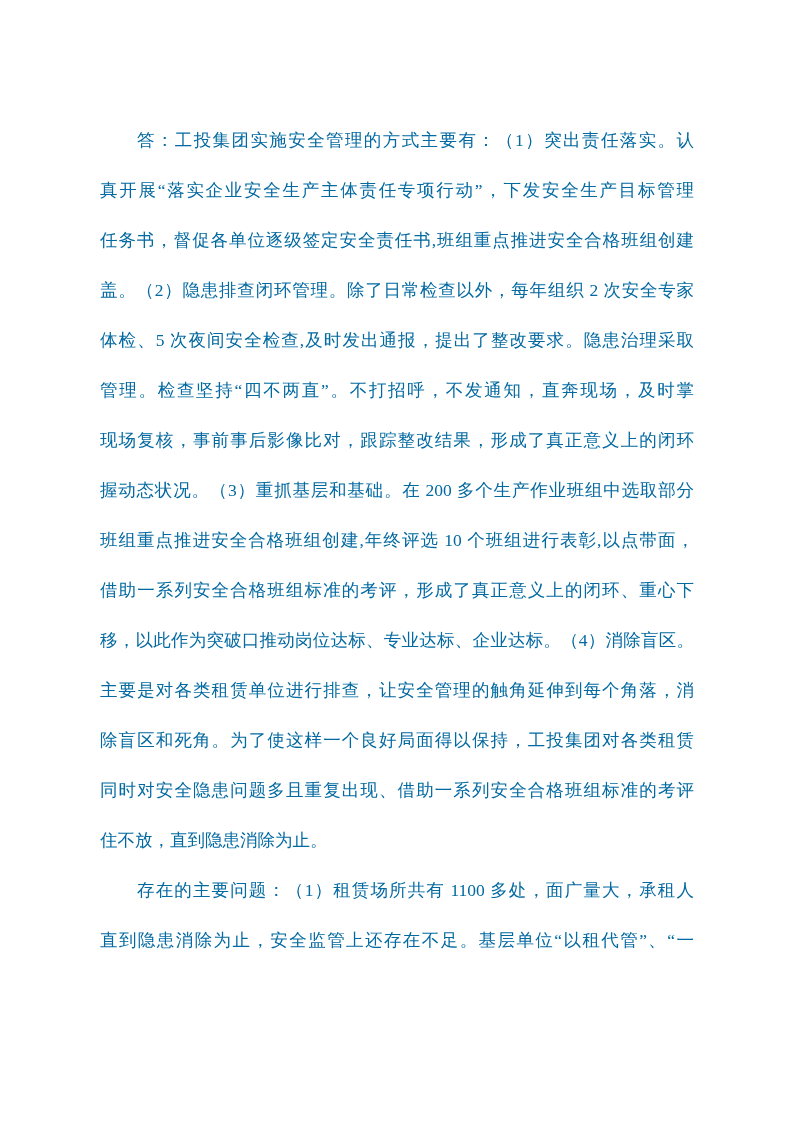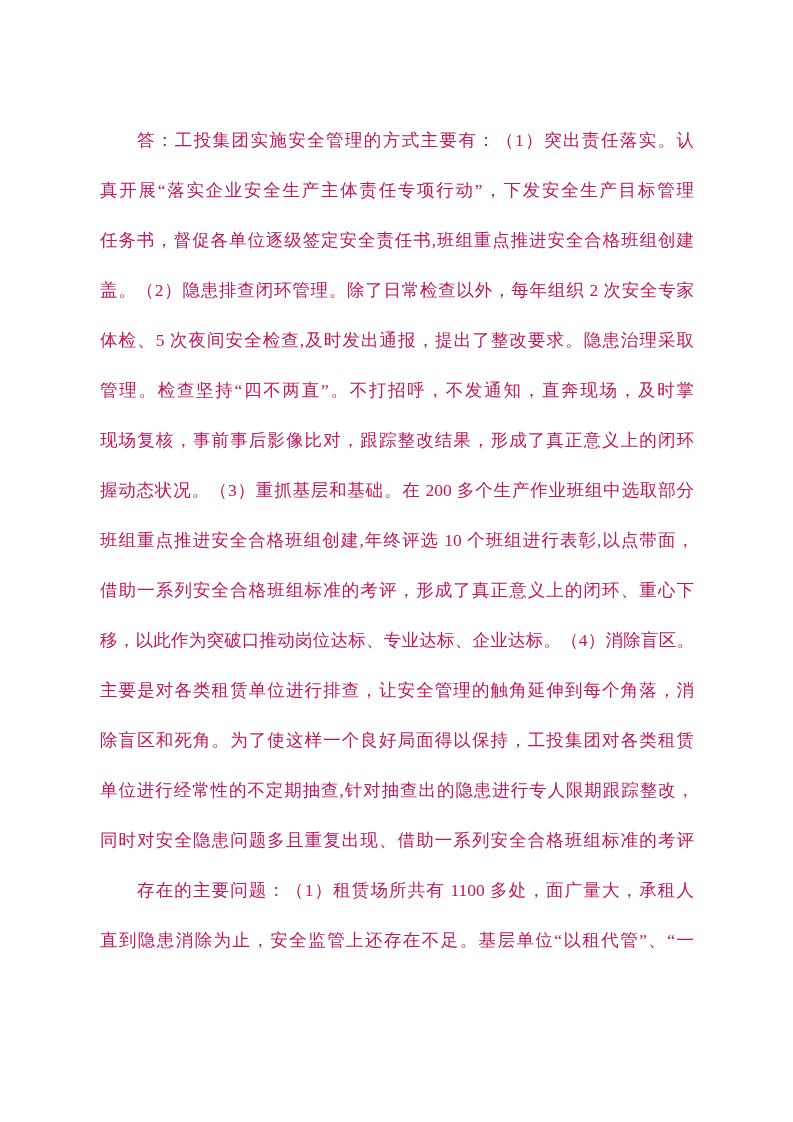--- a/index.html
+++ b/index.html
@@ -12,21 +12,21 @@
     width: 793px;
     height: 1122px;
     background: #ffffff;
     overflow: hidden;
   }
   .text-block {
     position: absolute;
     left: 100px;
     top: 115px;
     width: 594px;
-    color: #be185d;
+    color: #0369a1;
     font-family: "Liberation Serif", "DejaVu Serif", serif;
     font-size: 17.5px;
     font-weight: 400;
   }
   .para {
     margin: 0;
     padding: 0;
   }
   .line {
     height: 50px;
@@ -56,22 +56,22 @@
       <div class="line">盖。（2）隐患排查闭环管理。除了日常检查以外，每年组织 2 次安全专家</div>
       <div class="line">体检、5 次夜间安全检查,及时发出通报，提出了整改要求。隐患治理采取</div>
       <div class="line">管理。检查坚持“四不两直”。不打招呼，不发通知，直奔现场，及时掌</div>
       <div class="line">现场复核，事前事后影像比对，跟踪整改结果，形成了真正意义上的闭环</div>
       <div class="line">握动态状况。（3）重抓基层和基础。在 200 多个生产作业班组中选取部分</div>
       <div class="line">班组重点推进安全合格班组创建,年终评选 10 个班组进行表彰,以点带面，</div>
       <div class="line">借助一系列安全合格班组标准的考评，形成了真正意义上的闭环、重心下</div>
       <div class="line">移，以此作为突破口推动岗位达标、专业达标、企业达标。（4）消除盲区。</div>
       <div class="line">主要是对各类租赁单位进行排查，让安全管理的触角延伸到每个角落，消</div>
       <div class="line">除盲区和死角。为了使这样一个良好局面得以保持，工投集团对各类租赁</div>
-      <div class="line">单位进行经常性的不定期抽查,针对抽查出的隐患进行专人限期跟踪整改，</div>
       <div class="line">同时对安全隐患问题多且重复出现、借助一系列安全合格班组标准的考评</div>
+      <div class="line para-end">住不放，直到隐患消除为止。</div>
     </div>
 
     <div class="para">
       <div class="line indent">存在的主要问题：（1）租赁场所共有 1100 多处，面广量大，承租人</div>
       <div class="line">直到隐患消除为止，安全监管上还存在不足。基层单位“以租代管”、“一</div>
     </div>
 
   </div>
 </div>
 

